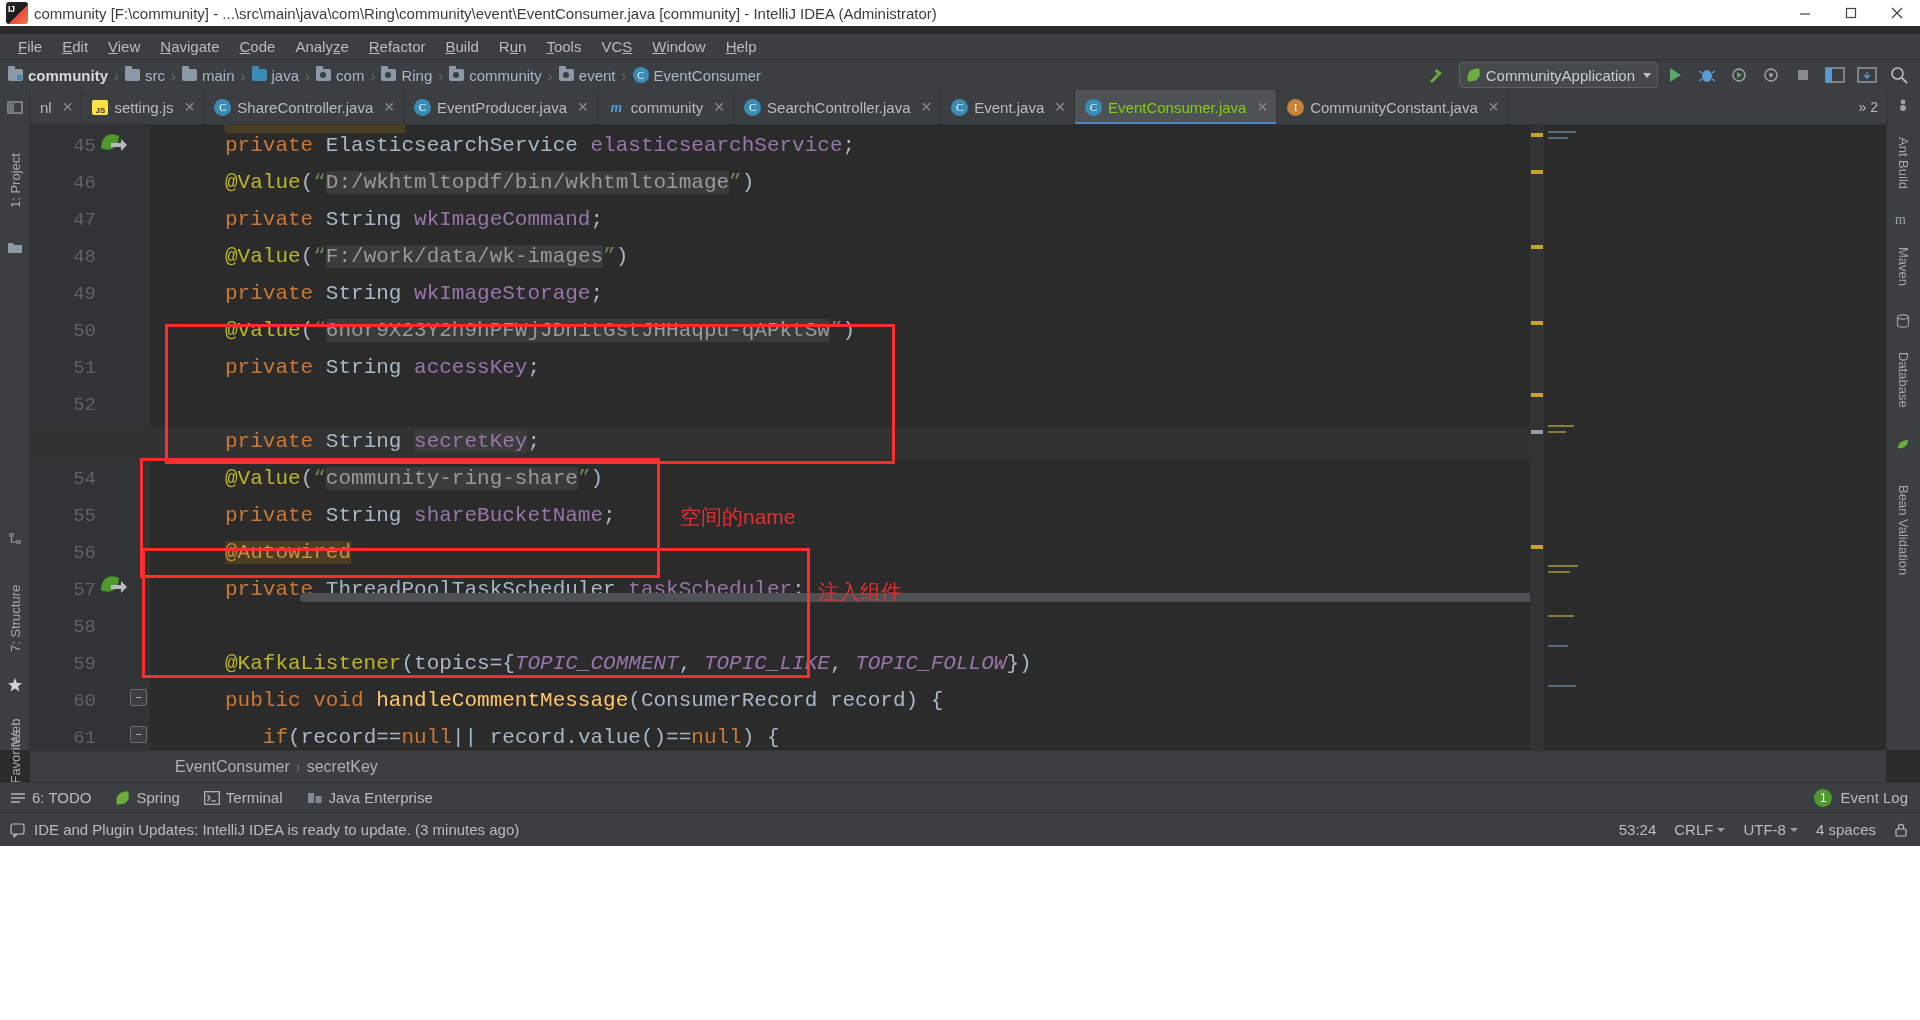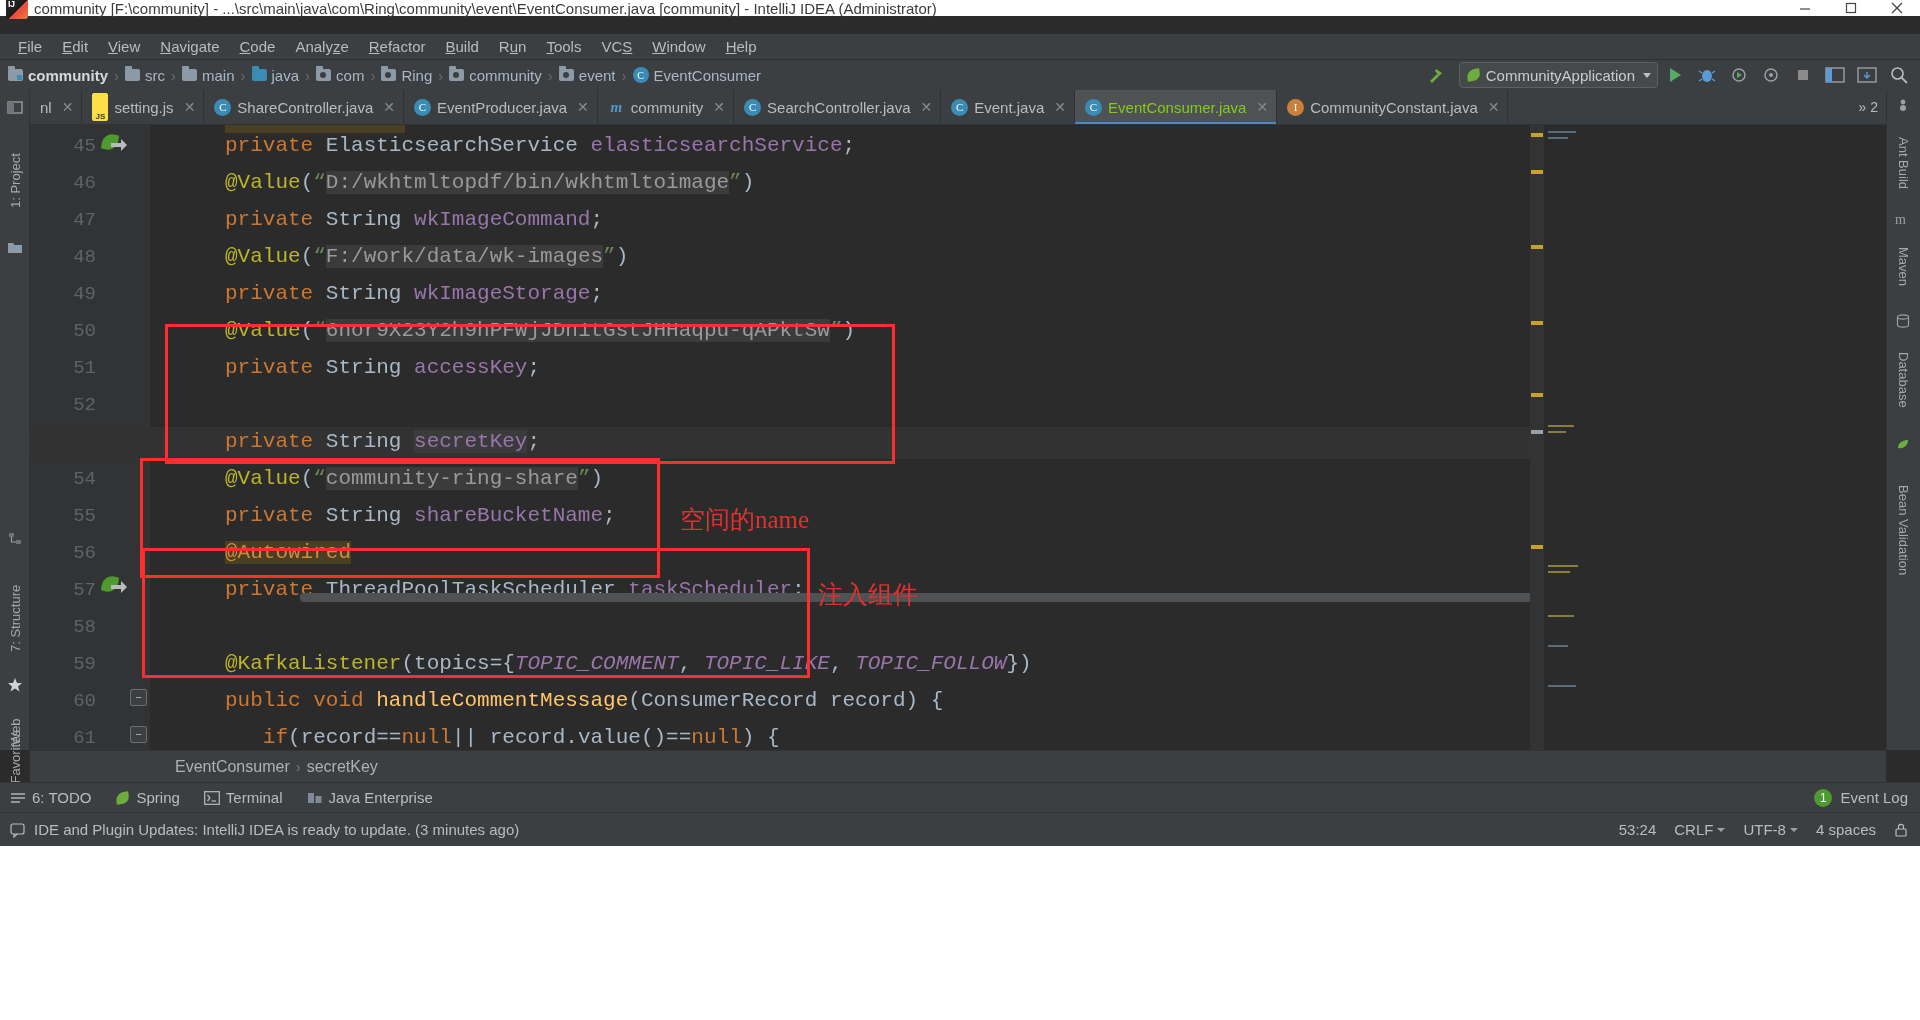--- a/index.html
+++ b/index.html
@@ -6,21 +6,21 @@
   body{
     width:1920px;height:1020px;overflow:hidden;
     font-family:"Liberation Sans",sans-serif;
     background:#2b2b2b;
     -webkit-font-smoothing:antialiased;
   }
   .app{position:relative;width:1920px;height:1020px;}
 
   
   .titlebar{
-    position:absolute;left:0;top:0;width:1920px;height:16px;
+    position:absolute;left:0;top:0;width:1920px;height:26px;
     background:#ffffff;display:flex;align-items:center;
   }
   .tb-icon{width:22px;height:22px;margin-left:6px;margin-right:6px;position:relative;flex:none;}
   .tb-icon .ij{
     position:absolute;left:0;top:0;width:22px;height:22px;border-radius:3px;
     background:linear-gradient(135deg,#2b2b2b 0%,#1b1b1b 55%,#e8483f 55%,#f07b3f 100%);
   }
   .tb-icon .ij:after{
     content:"IJ";position:absolute;left:2px;top:2px;color:#fff;font-size:9px;
     font-family:"Liberation Sans",sans-serif;font-weight:700;letter-spacing:-0.5px;
@@ -110,21 +110,21 @@
     background:#3c3f41;position:relative;
   }
   .tab.active{background:#4e5254;}
   .tab.active:after{
     content:"";position:absolute;left:0;right:0;bottom:0;height:2px;background:#4a88c7;
   }
   .tab .t-label{font-size:15px;color:#bbbbbb;}
   .tab.active .t-label{color:#84cc16;}
   .tab .x{color:#8a8a8a;font-size:14px;margin-left:4px;}
   .ico-js{
-    width:16px;height:28px;background:#fde047;border-radius:2px;color:#3a3a2a;font-size:8px;
+    width:16px;height:15px;background:#fde047;border-radius:2px;color:#3a3a2a;font-size:8px;
     display:flex;align-items:flex-end;justify-content:center;font-weight:700;flex:none;
   }
   .ico-cls{
     width:17px;height:17px;border-radius:50%;background:#3b8cb5;color:#fff;font-size:11px;
     display:flex;align-items:center;justify-content:center;flex:none;font-family:"Liberation Serif",serif;
   }
   .ico-cls.orange{background:#c9803a;}
   .ico-mod{
     width:17px;height:17px;color:#4a9bd1;font-size:15px;font-style:italic;font-weight:700;
     display:flex;align-items:center;justify-content:center;flex:none;
@@ -221,22 +221,22 @@
   .pun{color:#a9b7c6;}
   .par{color:#6a8759;}
 
   .hl-line{
     position:absolute;left:0;right:0;height:32px;background:#323232;
   }
 
   
   .rbox{position:absolute;border:3px solid #ff2d2d;box-sizing:border-box;}
   .rlabel{
-    position:absolute;color:#e03030;font-size:25px;white-space:nowrap;
-    font-family:Liberation Serif, serif;
+    position:absolute;color:#e03030;font-size:21px;white-space:nowrap;
+    font-family:Liberation Sans, sans-serif;
   }
 
   
   .hscroll{
     position:absolute;left:150px;bottom:3px;width:1240px;height:9px;background:#4e5254;border-radius:4px;
   }
 
   
   .stripe{
     position:absolute;left:1530px;top:125px;width:14px;height:625px;background:#313335;

